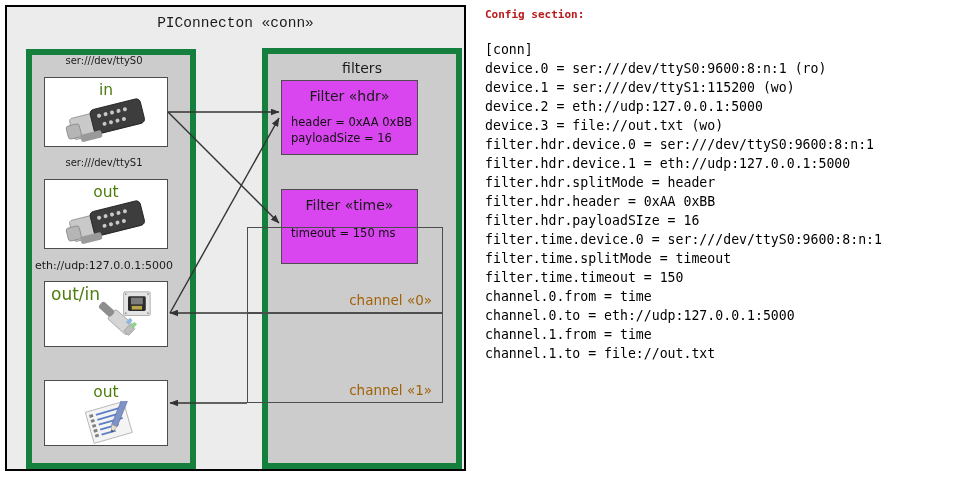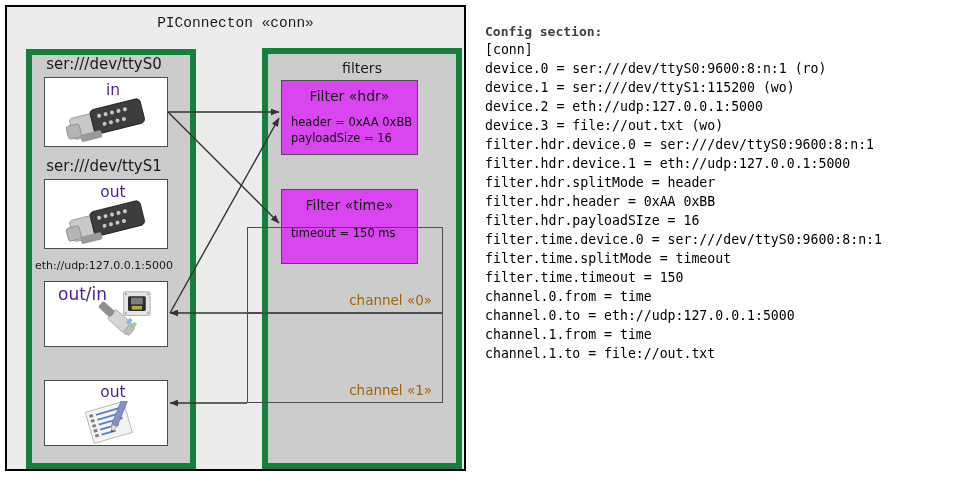--- a/index.html
+++ b/index.html
@@ -28,29 +28,29 @@
   }
   .panel-devices{left:19px;top:42px;width:170px;height:420px;}
   .panel-filters{left:255px;top:41px;width:200px;height:421px;}
   .panel-title{
     position:absolute;left:0;top:6px;width:100%;text-align:center;
     font-size:14px;color:#1a1a1a;
   }
 
   
   .dev-label{
-    position:absolute;text-align:center;font-size:15px;color:#1a1a1a;
+    position:absolute;text-align:center;font-size:10px;color:#1a1a1a;
     white-space:nowrap;
   }
   .dev-box{
     position:absolute;background:#ffffff;border:1.5px solid #4d4d4d;
     box-sizing:border-box;
   }
   .dev-io{
-    position:absolute;font-size:15.5px;color:#4c1d95;white-space:nowrap;padding-left:7px;
+    position:absolute;font-size:15.5px;color:#4d7c0f;white-space:nowrap;
   }
 
   
   .filter-box{
     position:absolute;background:#d946ef;border:1.5px solid #4d4d4d;
     box-sizing:border-box;
     padding-left:40px;
   }
   .filter-title{
     position:absolute;left:0;top:7px;width:100%;text-align:center;
@@ -70,22 +70,22 @@
     position:absolute;right:10px;bottom:4px;font-size:13.5px;color:#a16207;
     white-space:nowrap;
   }
 
   
   #wires{position:absolute;left:0;top:0;width:964px;height:484px;pointer-events:none;}
 
   
   .config-pane{position:absolute;left:482px;top:0;width:482px;height:484px;background:#ffffff;}
   .config-heading{
-    position:absolute;left:3px;top:24px;font-size:13px;font-weight:bold;
-    font-family:"DejaVu Sans Mono","Liberation Mono",monospace;color:#404040;
+    position:absolute;left:3px;top:8px;font-size:11px;font-weight:bold;
+    font-family:"DejaVu Sans Mono","Liberation Mono",monospace;color:#b91c1c;
   }
   .config-listing{
     position:absolute;left:3px;top:40px;margin:0;
     font-family:"DejaVu Sans Mono","Liberation Mono",monospace;
     font-size:13.2px;line-height:19px;color:#000000;white-space:pre;
   }
 </style>
 </head>
 <body>
 

